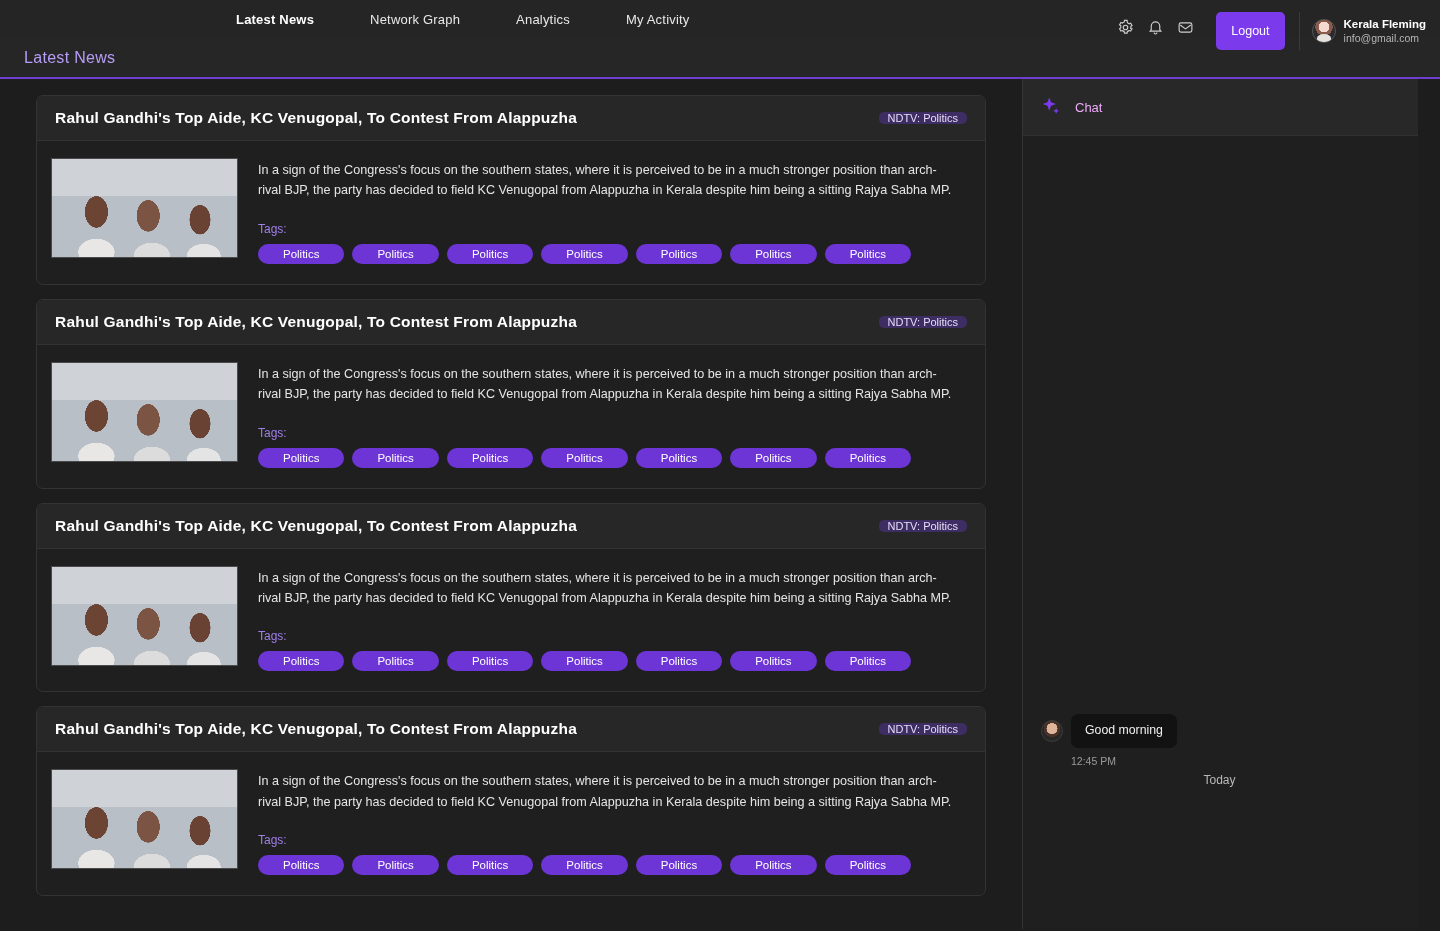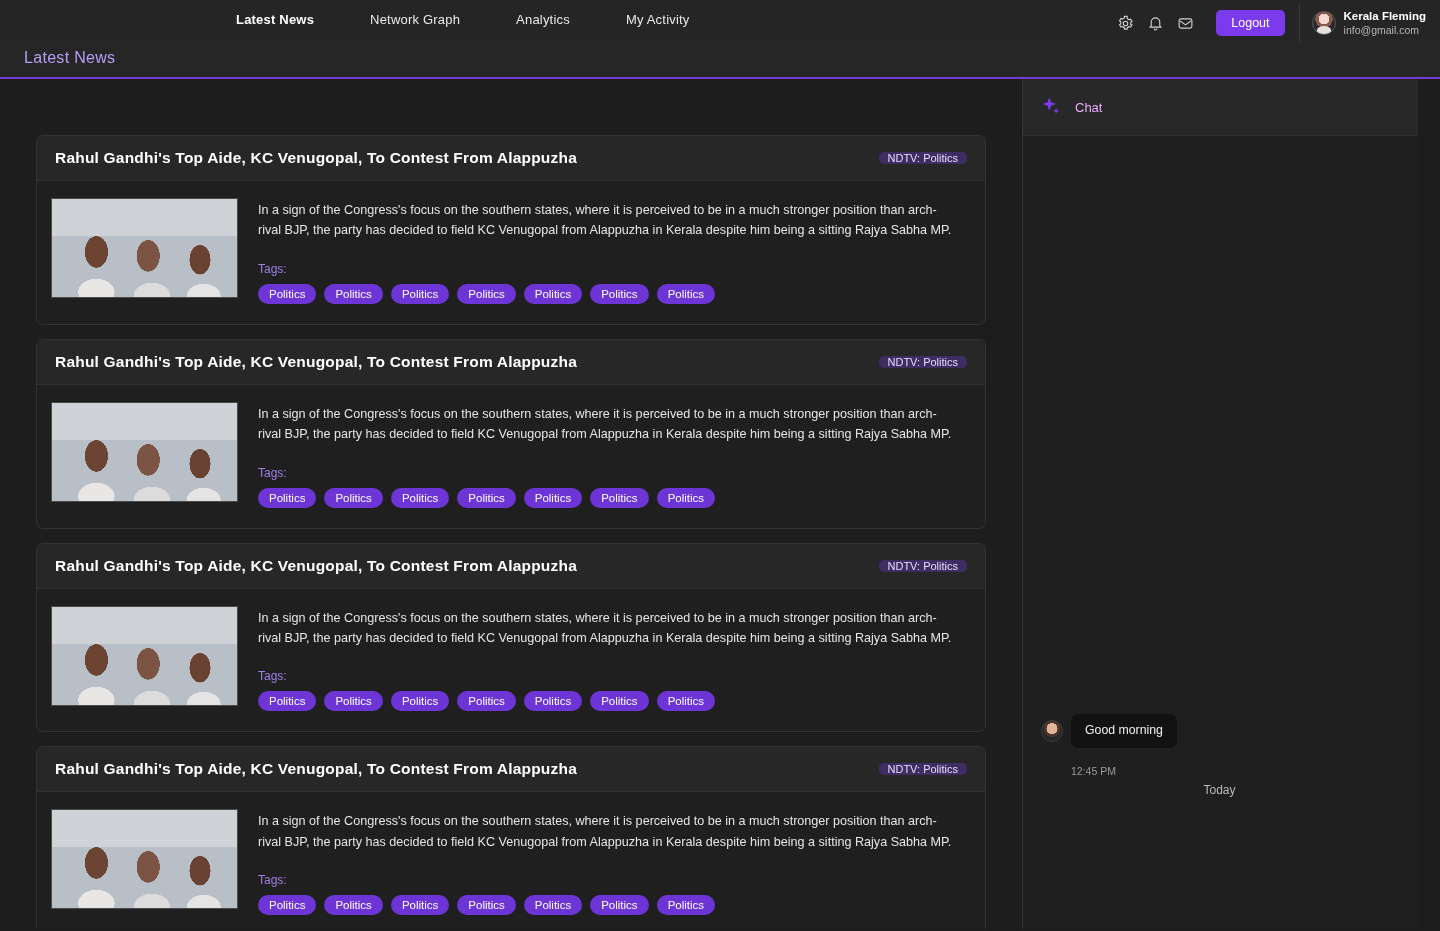--- a/index.html
+++ b/index.html
@@ -18,22 +18,22 @@
     position: relative;
   }
   .nav-links { display: flex; align-items: center; margin-left: 208px; gap: 0; }
   .nav-link {
     color: #e8e8e8; font-size: 13px; letter-spacing: .2px;
     padding: 0 28px; cursor: pointer; white-space: nowrap;
   }
   .nav-link.active { font-weight: bold; color: #ffffff; }
 
   .topbar-right {
-    position: absolute; right: 0; top: 4px; height: 38px;
-    display: flex; align-items: center;
+    position: absolute; right: 0; top: 12px; height: 38px;
+    display: flex; 
   }
   .ico-btn {
     width: 30px; height: 30px; display: flex; align-items: center;
     justify-content: center; cursor: pointer; color: #cfcfcf;
   }
   .ico-btn svg { width: 17px; height: 17px; stroke: #cfcfcf; fill: none; stroke-width: 1.6; }
   .logout-btn {
     background: #7c3aed; color: #fff; border: none;
     font-family: "Liberation Sans", sans-serif;
     font-size: 12.5px; border-radius: 5px;
@@ -59,21 +59,21 @@
     background: #262626;
     border-bottom: 2px solid #6d3fd1;
     display: flex; align-items: center;
   }
   .page-title { color: #b79df7; font-size: 16px; margin-left: 24px; letter-spacing: .3px; }
 
   
   .body-wrap { display: flex; height: calc(931px - 38px - 43px); }
   .main-col {
     width: 1022px; padding: 16px 36px 0 36px;
-    overflow: hidden; background: #1d1d1d; margin-top: 40px;
+    overflow: hidden; background: #1d1d1d;
   }
 
   
   .card {
     background: #1f1f1f;
     border: 1px solid #333; border-radius: 7px;
     margin-bottom: 14px; overflow: hidden;
   }
   .card-head {
     background: #272727; border-bottom: 1px solid #323232;
@@ -96,21 +96,21 @@
       radial-gradient(ellipse 30px 22px at 54% 99%, #dcdcdc 0 60%, transparent 61%),
       radial-gradient(ellipse 28px 20px at 82% 99%, #e4e4e4 0 60%, transparent 61%),
       linear-gradient(#cfd3d8 0 38%, #b9bfc6 38% 100%);
   }
   .content-col { flex: 1; padding-top: 2px; }
   .desc { color: #e5e5e5; font-size: 12.6px; line-height: 1.62; max-width: 695px; }
   .tags-label { color: #a07fe8; font-size: 12px; margin-top: 21px; margin-bottom: 8px; }
   .tags { display: flex; gap: 8px; flex-wrap: wrap; }
   .tag {
     background: #6d35d6; color: #fff; font-size: 11.5px;
-    padding: 4px 11px; border-radius: 11px; cursor: pointer;
+    padding: 4px 25px; border-radius: 11px; cursor: pointer;
   }
 
   
   .chat-panel {
     width: 396px; background: #1f1f1f;
     border-left: 1px solid #343434;
     display: flex; flex-direction: column;
   }
   .chat-head {
     height: 57px; background: #282828;
@@ -124,21 +124,21 @@
   .chat-avatar {
     width: 22px; height: 22px; border-radius: 50%; flex: none; margin-top: 6px;
     background: radial-gradient(circle at 50% 38%, #e0b49a 0 34%, #4a3229 35% 52%, #272727 53% 100%);
     border: 1px solid #3c3c3c;
   }
   .bubble {
     background: #121212; color: #efefef; font-size: 12.3px;
     padding: 9px 14px; border-radius: 7px; max-width: 260px; line-height: 1.3;
   }
   .bubble-2 { margin-left: 30px; margin-top: 5px; }
-  .time-left { color: #9a9a9a; font-size: 10.5px; margin-left: 30px; margin-top: 17px; }
+  .time-left { color: #9a9a9a; font-size: 10.5px; margin-left: 30px; margin-top: 7px; }
   .day-sep { text-align: center; color: #b9b9b9; font-size: 12px; margin-top: 6px; }
   .chat-input-wrap { padding: 12px 18px 20px 18px; flex: none; }
   .chat-input-box {
     background: #151515; border-radius: 7px; height: 43px;
     display: flex; align-items: center; padding: 0 8px 0 14px; position: relative;
   }
   .chat-input {
     flex: 1; background: transparent; border: none; outline: none;
     color: #efefef; font-size: 12.6px; font-family: "Liberation Sans", sans-serif;
   }

